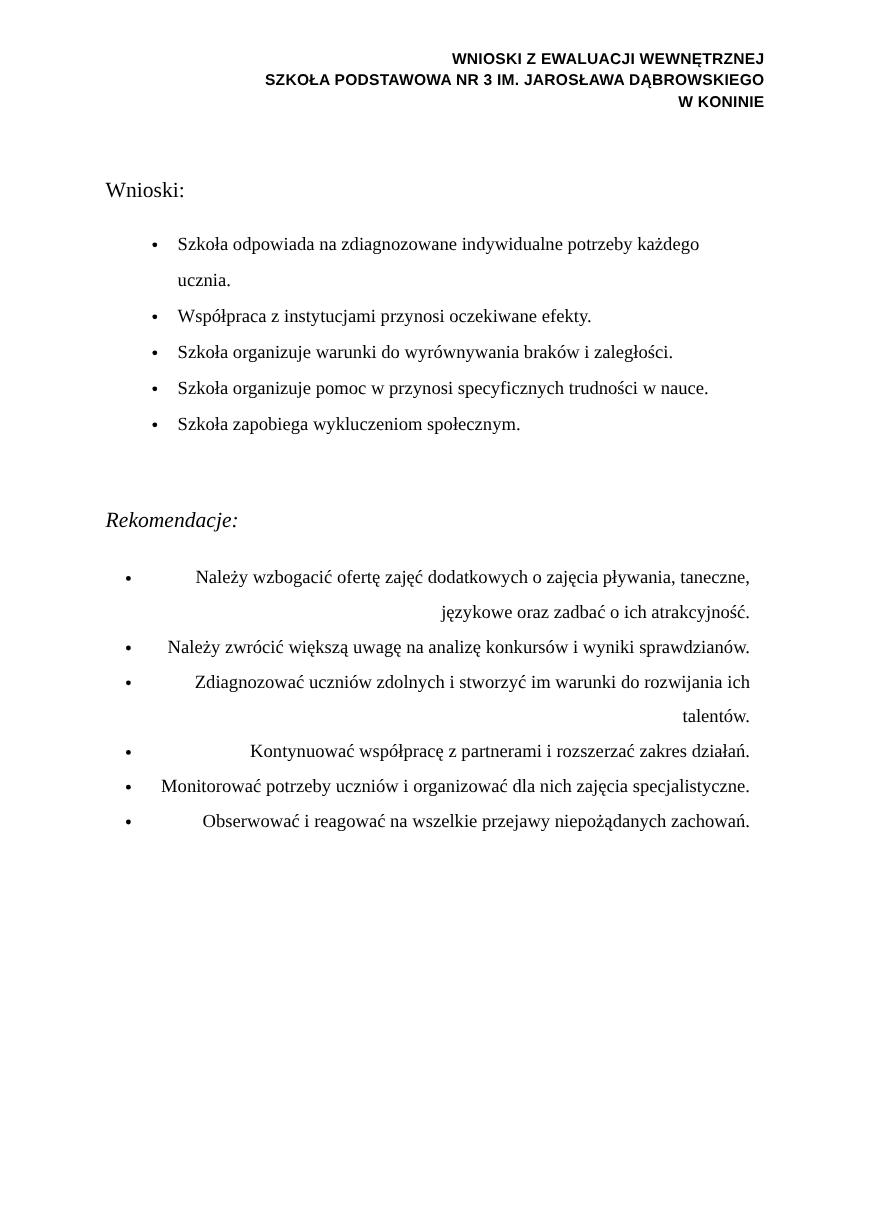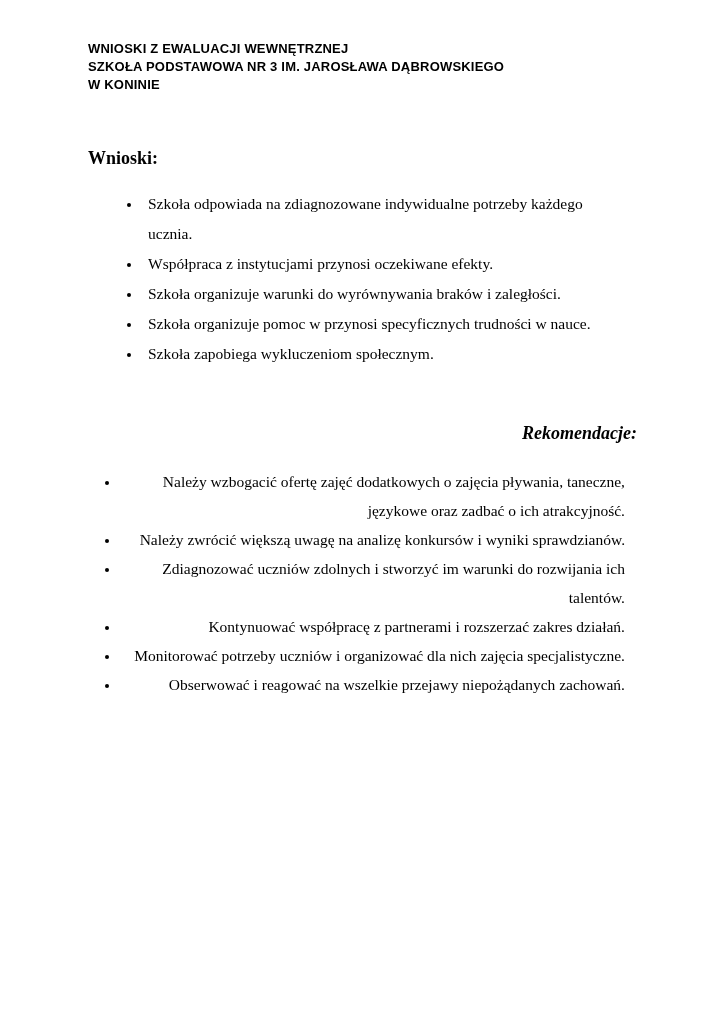--- a/index.html
+++ b/index.html
@@ -14,21 +14,21 @@
     font-family: "Liberation Serif", serif;
     color: #000000;
   }
   .page {
     box-sizing: border-box;
     width: 725px;
     height: 1024px;
     padding: 40px 88px 0 88px;
   }
   .doc-header {
-    text-align: left;
+    text-align: right;
     font-family: "Liberation Sans", sans-serif;
     font-weight: bold;
     font-size: 13px;
     line-height: 18px;
     letter-spacing: 0.2px;
   }
   .school-year {
     margin-top: 53px;
     font-size: 16px;
     font-style: italic;
@@ -37,27 +37,26 @@
   }
   .doc-title {
     margin-top: 57px;
     text-align: center;
     font-weight: bold;
     font-size: 18px;
     line-height: 26px;
   }
   .section-heading {
     margin-top: 54px;
-    font-weight: bold;
+    font-weight: normal;
     font-size: 18px;
     line-height: 20px;
   }
   .section-heading.italic {
     font-style: italic;
-    text-align: right;
   }
   ul.bullet-list {
     margin: 12px;
     font-size: 15.5px;
   }
   ul.conclusions-list {
     margin-top: 21px;
     padding-left: 42px;
   }
   ul.conclusions-list li {

